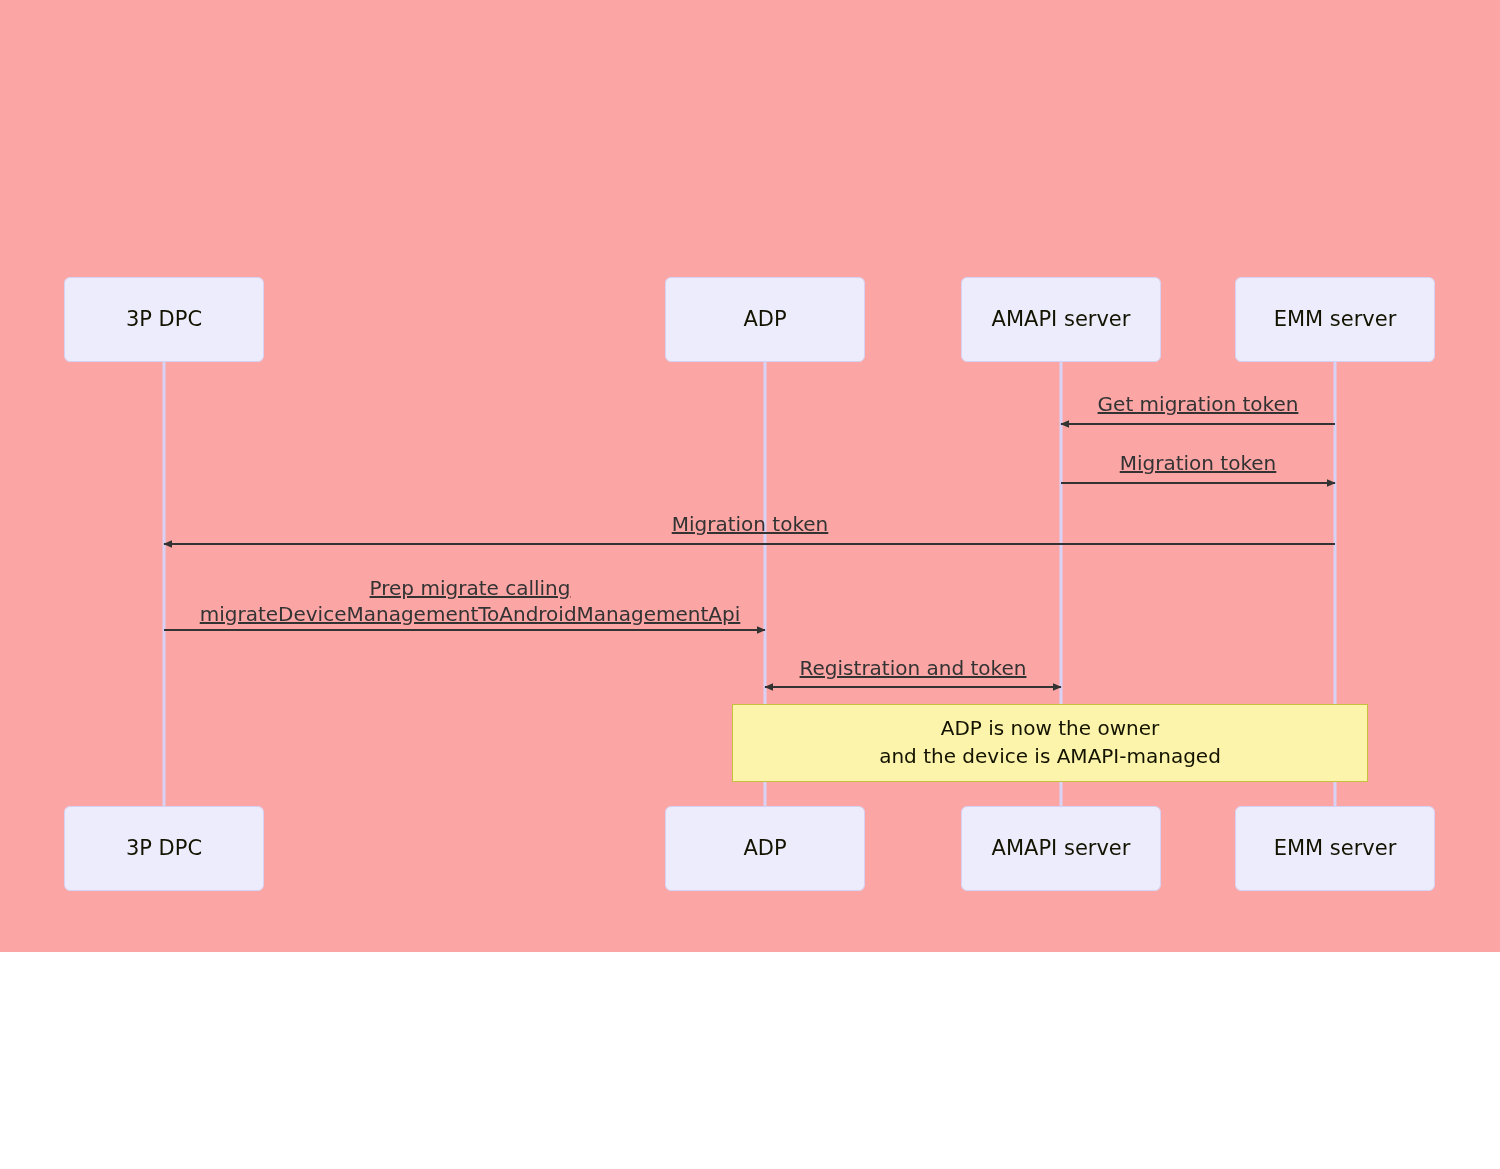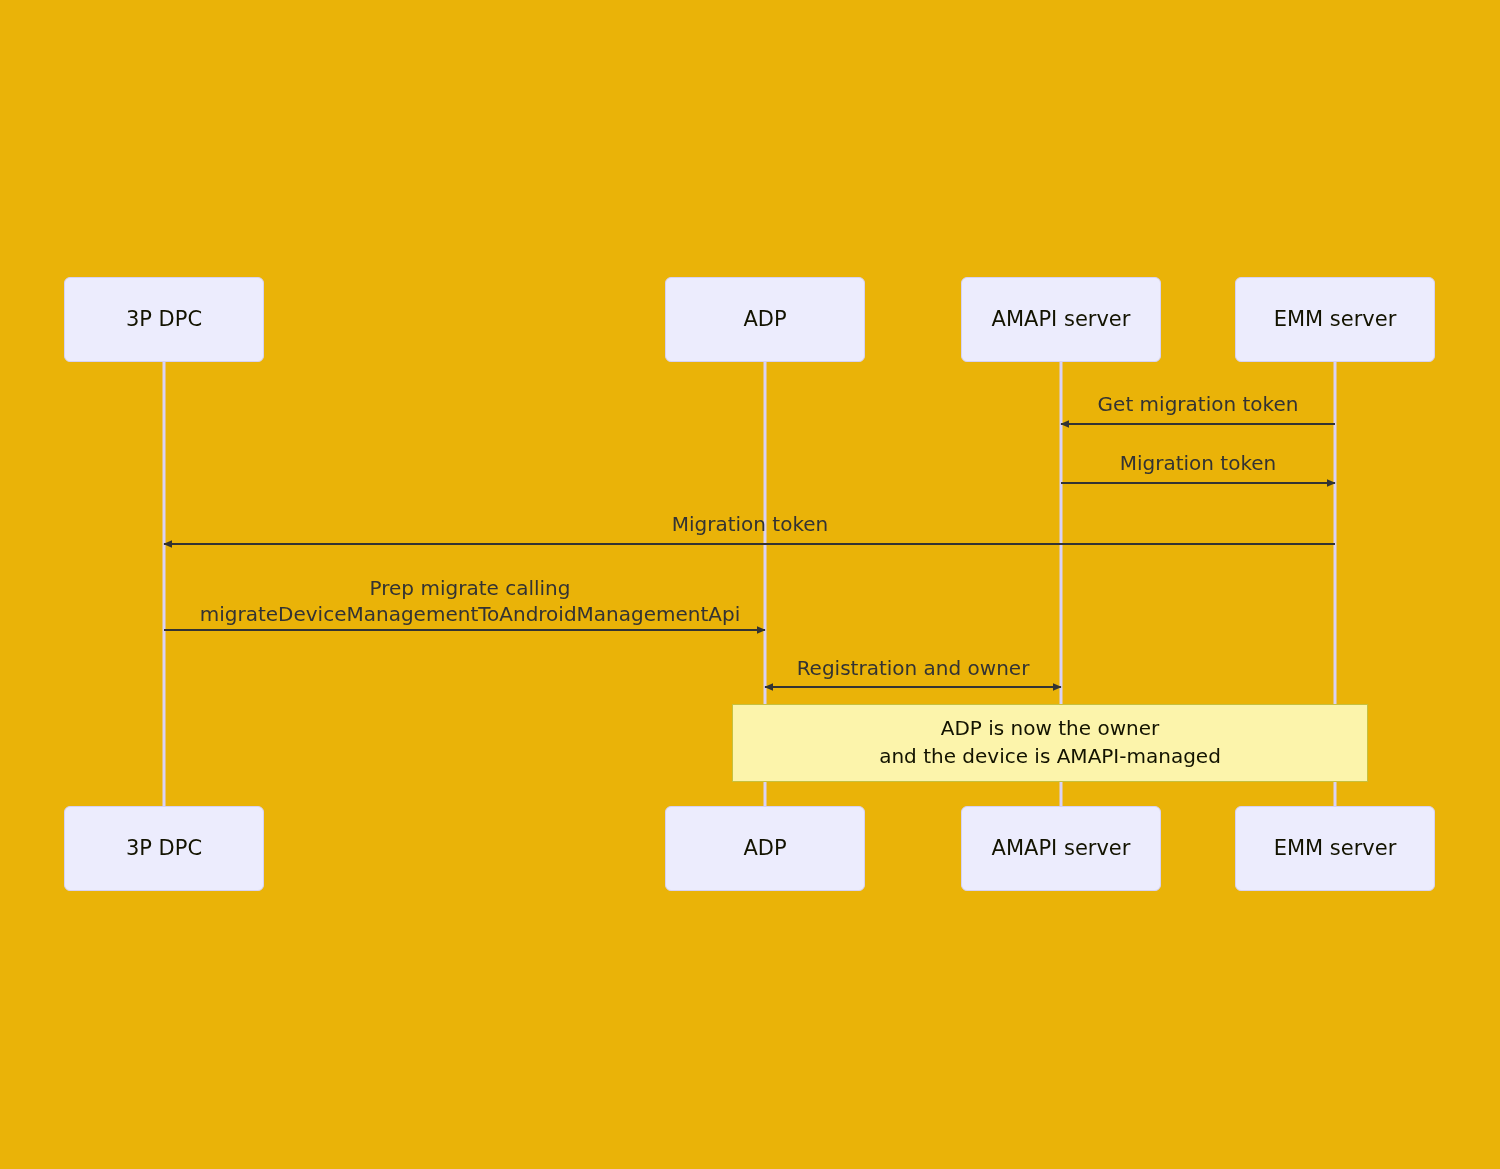--- a/index.html
+++ b/index.html
@@ -10,22 +10,22 @@
   }
   body {
     font-family: "DejaVu Sans", sans-serif;
     width: 1500px;
     height: 1169px;
     overflow: hidden;
   }
   #diagram-root {
     position: relative;
     width: 1500px;
-    height: 1169px;
-    background: #eab308;
+    height: 952px;
+    background: #fca5a5;
   }
   svg.layer {
     position: absolute;
     left: 0;
     top: 0;
     width: 1500px;
     height: 1169px;
     overflow: visible;
   }
   .lifeline {
@@ -51,20 +51,21 @@
   .msg-label {
     position: absolute;
     color: #333333;
     font-size: 20px;
     font-family: "DejaVu Sans", sans-serif;
     line-height: 1.28;
     text-align: center;
     white-space: pre;
     transform: translateX(-50%);
     user-select: none;
+    text-decoration: underline;
   }
   .arrow-line {
     stroke: #333333;
     stroke-width: 2.2;
     fill: none;
   }
   .note-box {
     position: absolute;
     box-sizing: border-box;
     background: #fcf4ab;
@@ -135,20 +136,20 @@
       <div class="actor-box" style="left: 1235px; top: 806px; width: 200px; height: 85px;">
         <span>EMM server</span>
       </div>
     </div>
   <div id="labels-layer">
       <div class="msg-label" style="left: 1198px; top: 392px;">Get migration token</div>
       <div class="msg-label" style="left: 1198px; top: 451px;">Migration token</div>
       <div class="msg-label" style="left: 750px; top: 512px;">Migration token</div>
       <div class="msg-label" style="left: 470px; top: 576px;">Prep migrate calling
 migrateDeviceManagementToAndroidManagementApi</div>
-      <div class="msg-label" style="left: 913px; top: 656px;">Registration and owner</div>
+      <div class="msg-label" style="left: 913px; top: 656px;">Registration and token</div>
     </div>
   <div id="notes-layer">
       <div class="note-box" style="left: 732px; top: 704px; width: 636px; height: 78px;">ADP is now the owner
 and the device is AMAPI-managed</div>
     </div>
 
 </div>
 
 </body></html>

